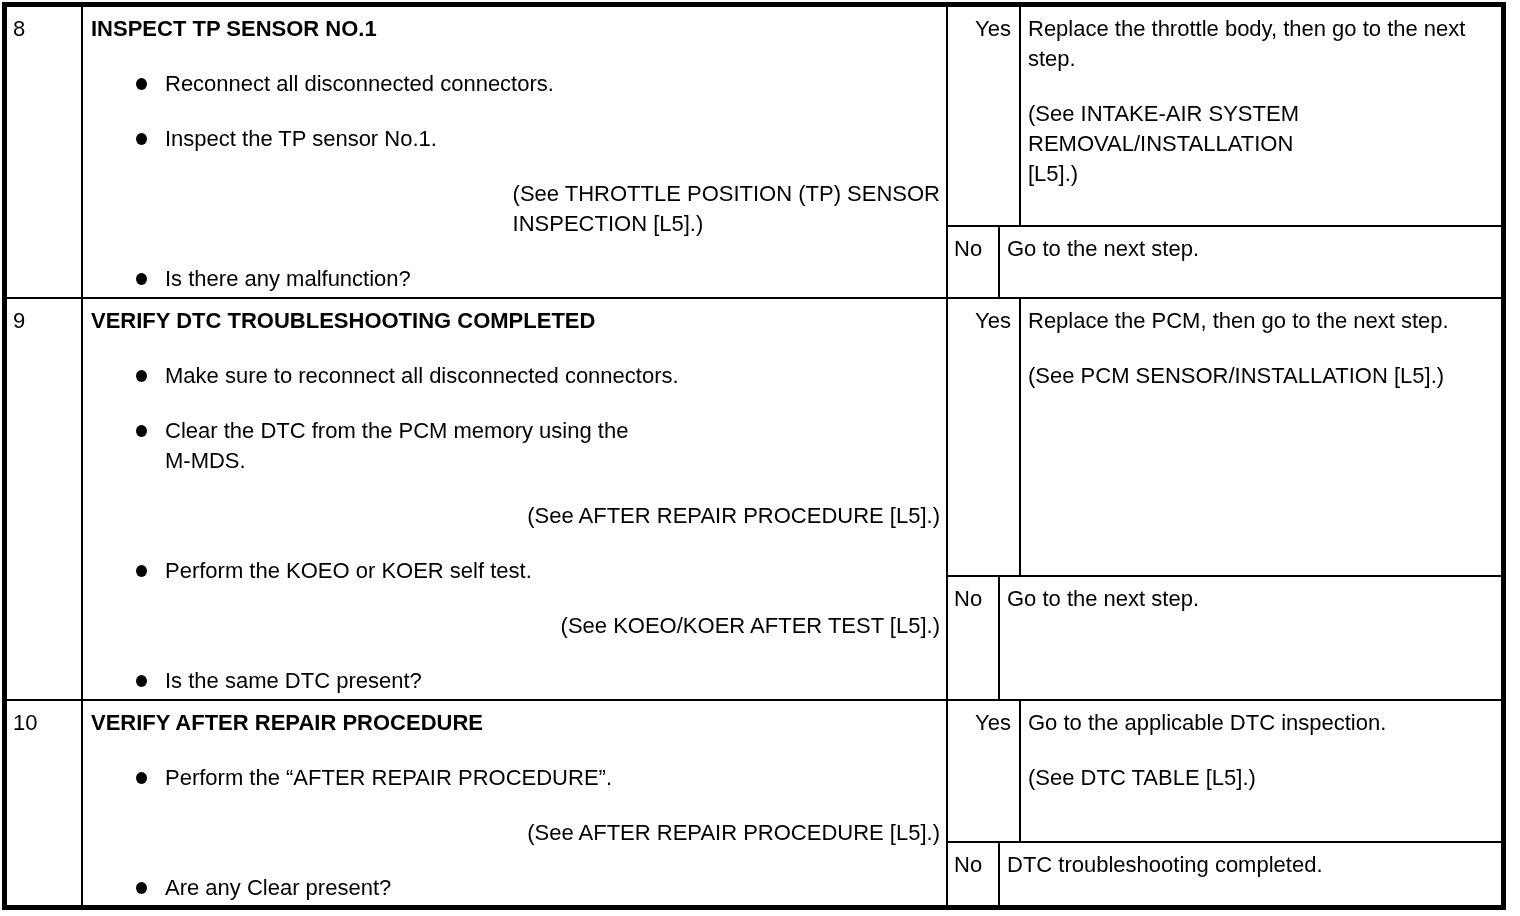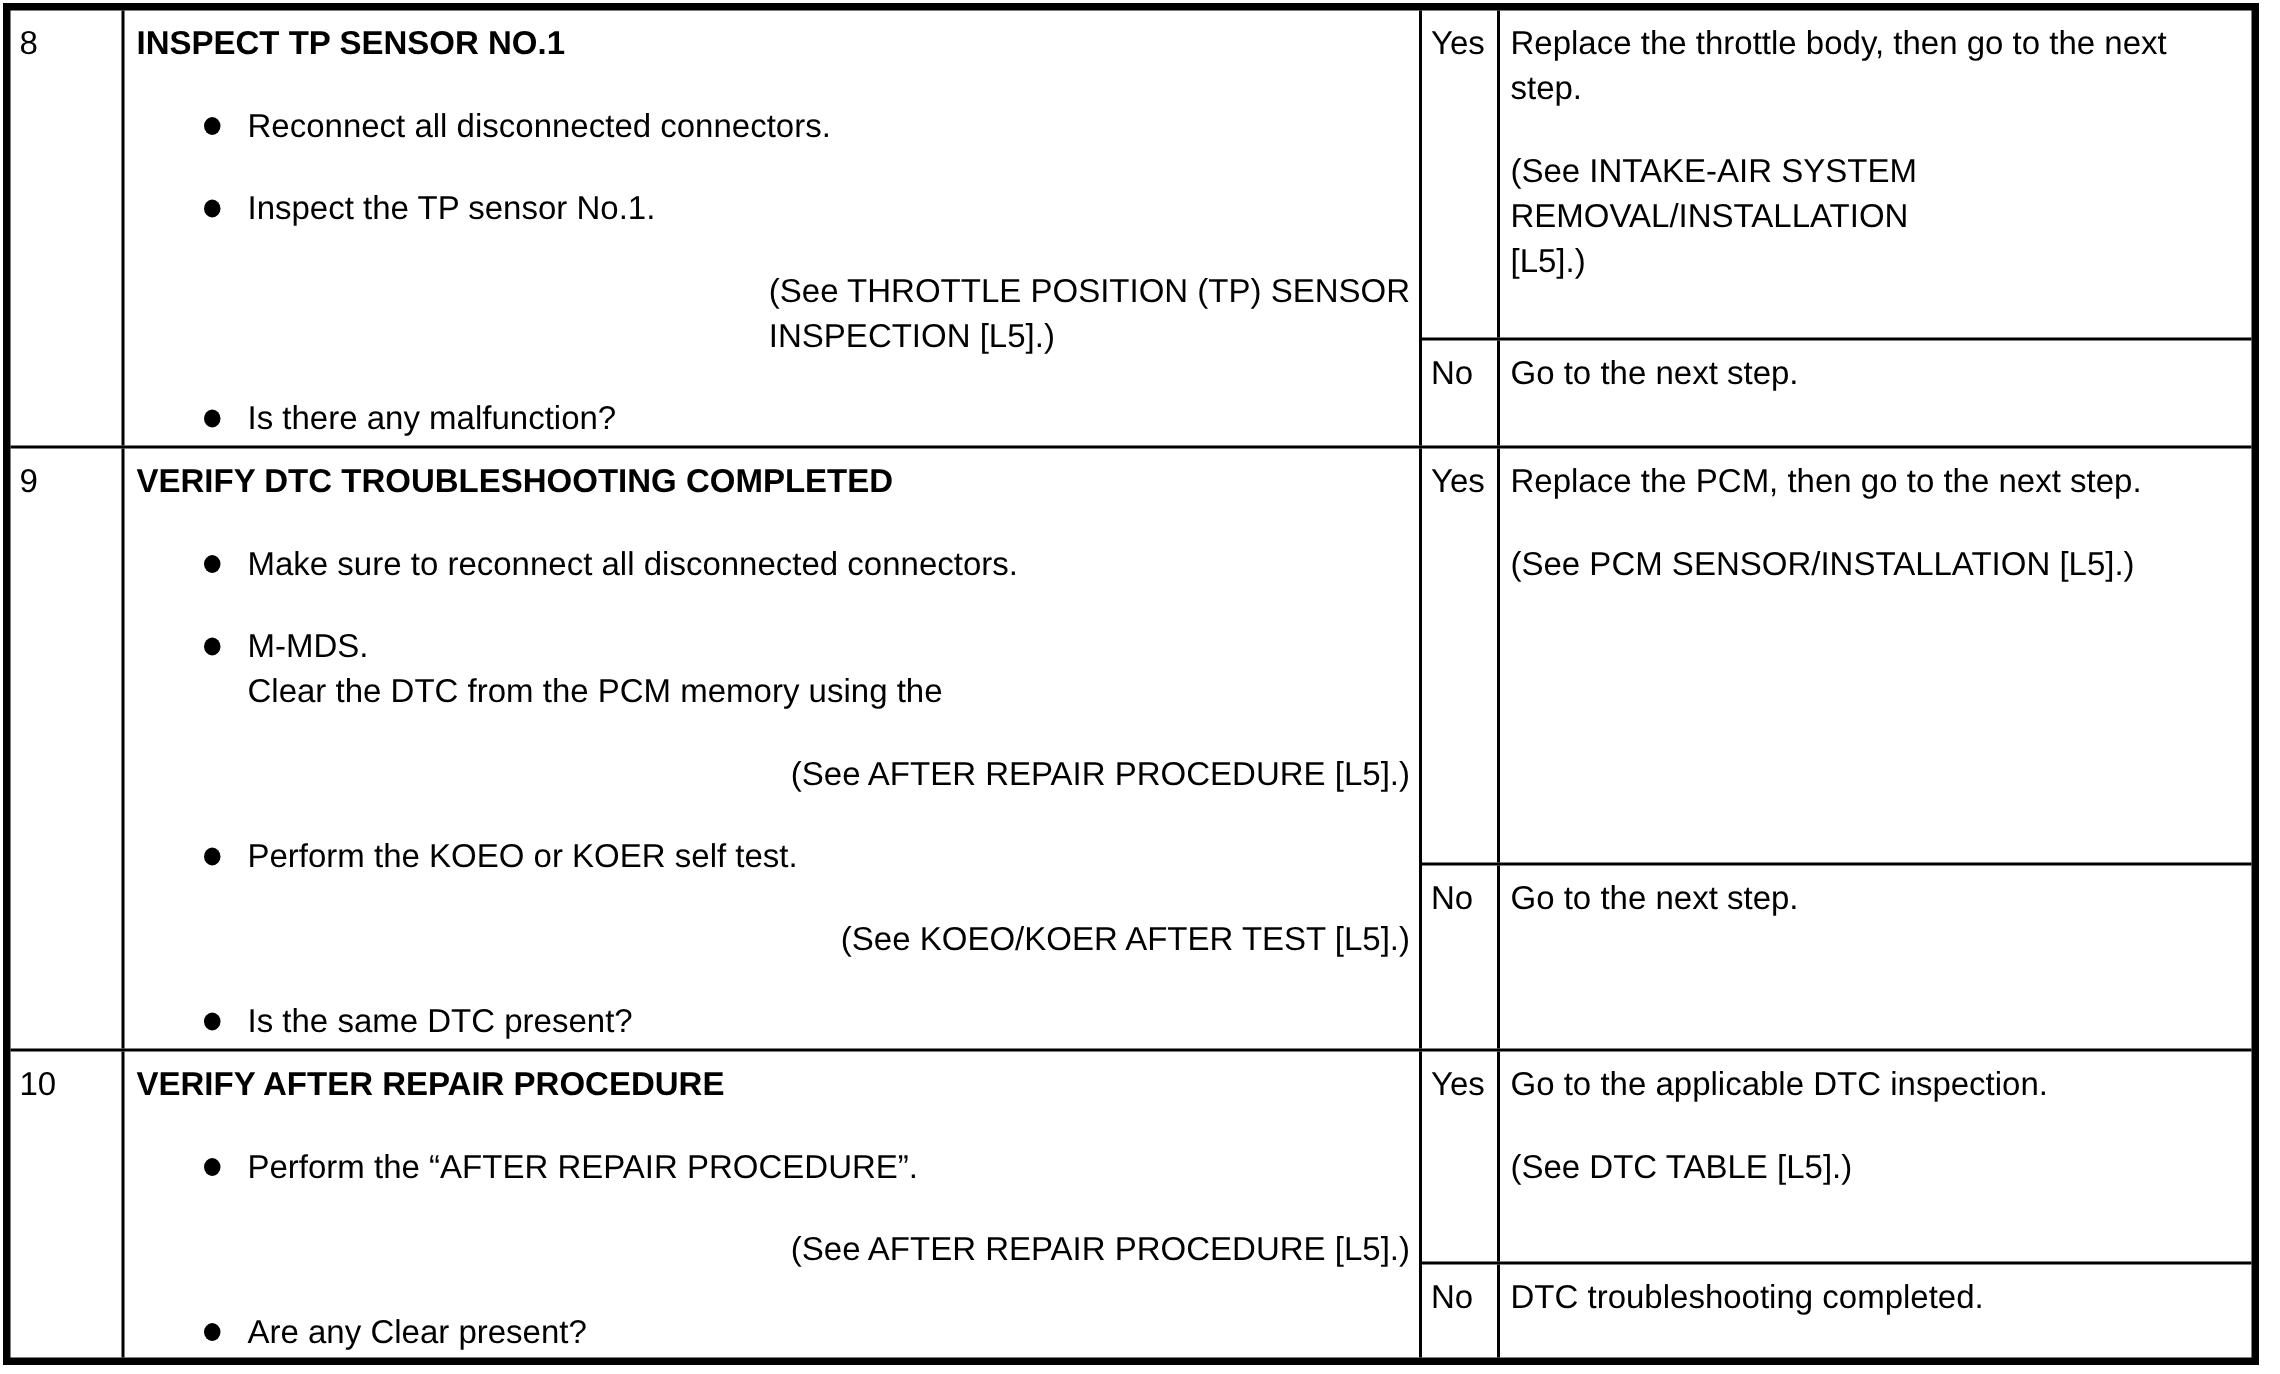--- a/index.html
+++ b/index.html
@@ -25,21 +25,21 @@
   .c-num {
     width: 76px; flex: none; border-right: 2px solid #000;
     padding: 7px 4px 0 6px;
   }
   .c-action {
     width: 865px; flex: none; border-right: 2px solid #000;
     padding: 7px 6px 0 8px;
   }
   .c-right { flex: 1 1 auto; display: flex; flex-direction: column; min-width: 0; }
   .sub { display: flex; flex: none; }
-  .sub.yes { border-bottom: 2px solid #000; }
+  .sub.yes { border-bottom: 2px solid #000; padding-left: 21px; }
   .sub.no { flex: 1 1 auto; }
   .c-yn {
     width: 52px; flex: none; border-right: 2px solid #000;
     padding: 7px 2px 0 6px;
   }
   .c-result { flex: 1 1 auto; padding: 7px 6px 0 7px; min-width: 0; }
   .title { font-weight: bold; margin-bottom: 25px; }
   .item { display: flex; margin-bottom: 25px; }
   .item:last-child { margin-bottom: 0; }
   .bullet {
@@ -113,22 +113,22 @@
           <div class="title">VERIFY DTC TROUBLESHOOTING COMPLETED</div>
           <div class="item">
             <span class="bullet"></span>
             <div class="lines">
               <div class="line">Make sure to reconnect all disconnected connectors.</div>
             </div>
           </div>
           <div class="item">
             <span class="bullet"></span>
             <div class="lines">
+              <div class="line">Clear the DTC from the PCM memory using the</div>
               <div class="line">M-MDS.</div>
-              <div class="line">Clear the DTC from the PCM memory using the</div>
             </div>
           </div>
           <div class="item plain">
             <div class="lines">
               <div class="line">(See AFTER REPAIR PROCEDURE [L5].)</div>
             </div>
           </div>
           <div class="item">
             <span class="bullet"></span>
             <div class="lines">

